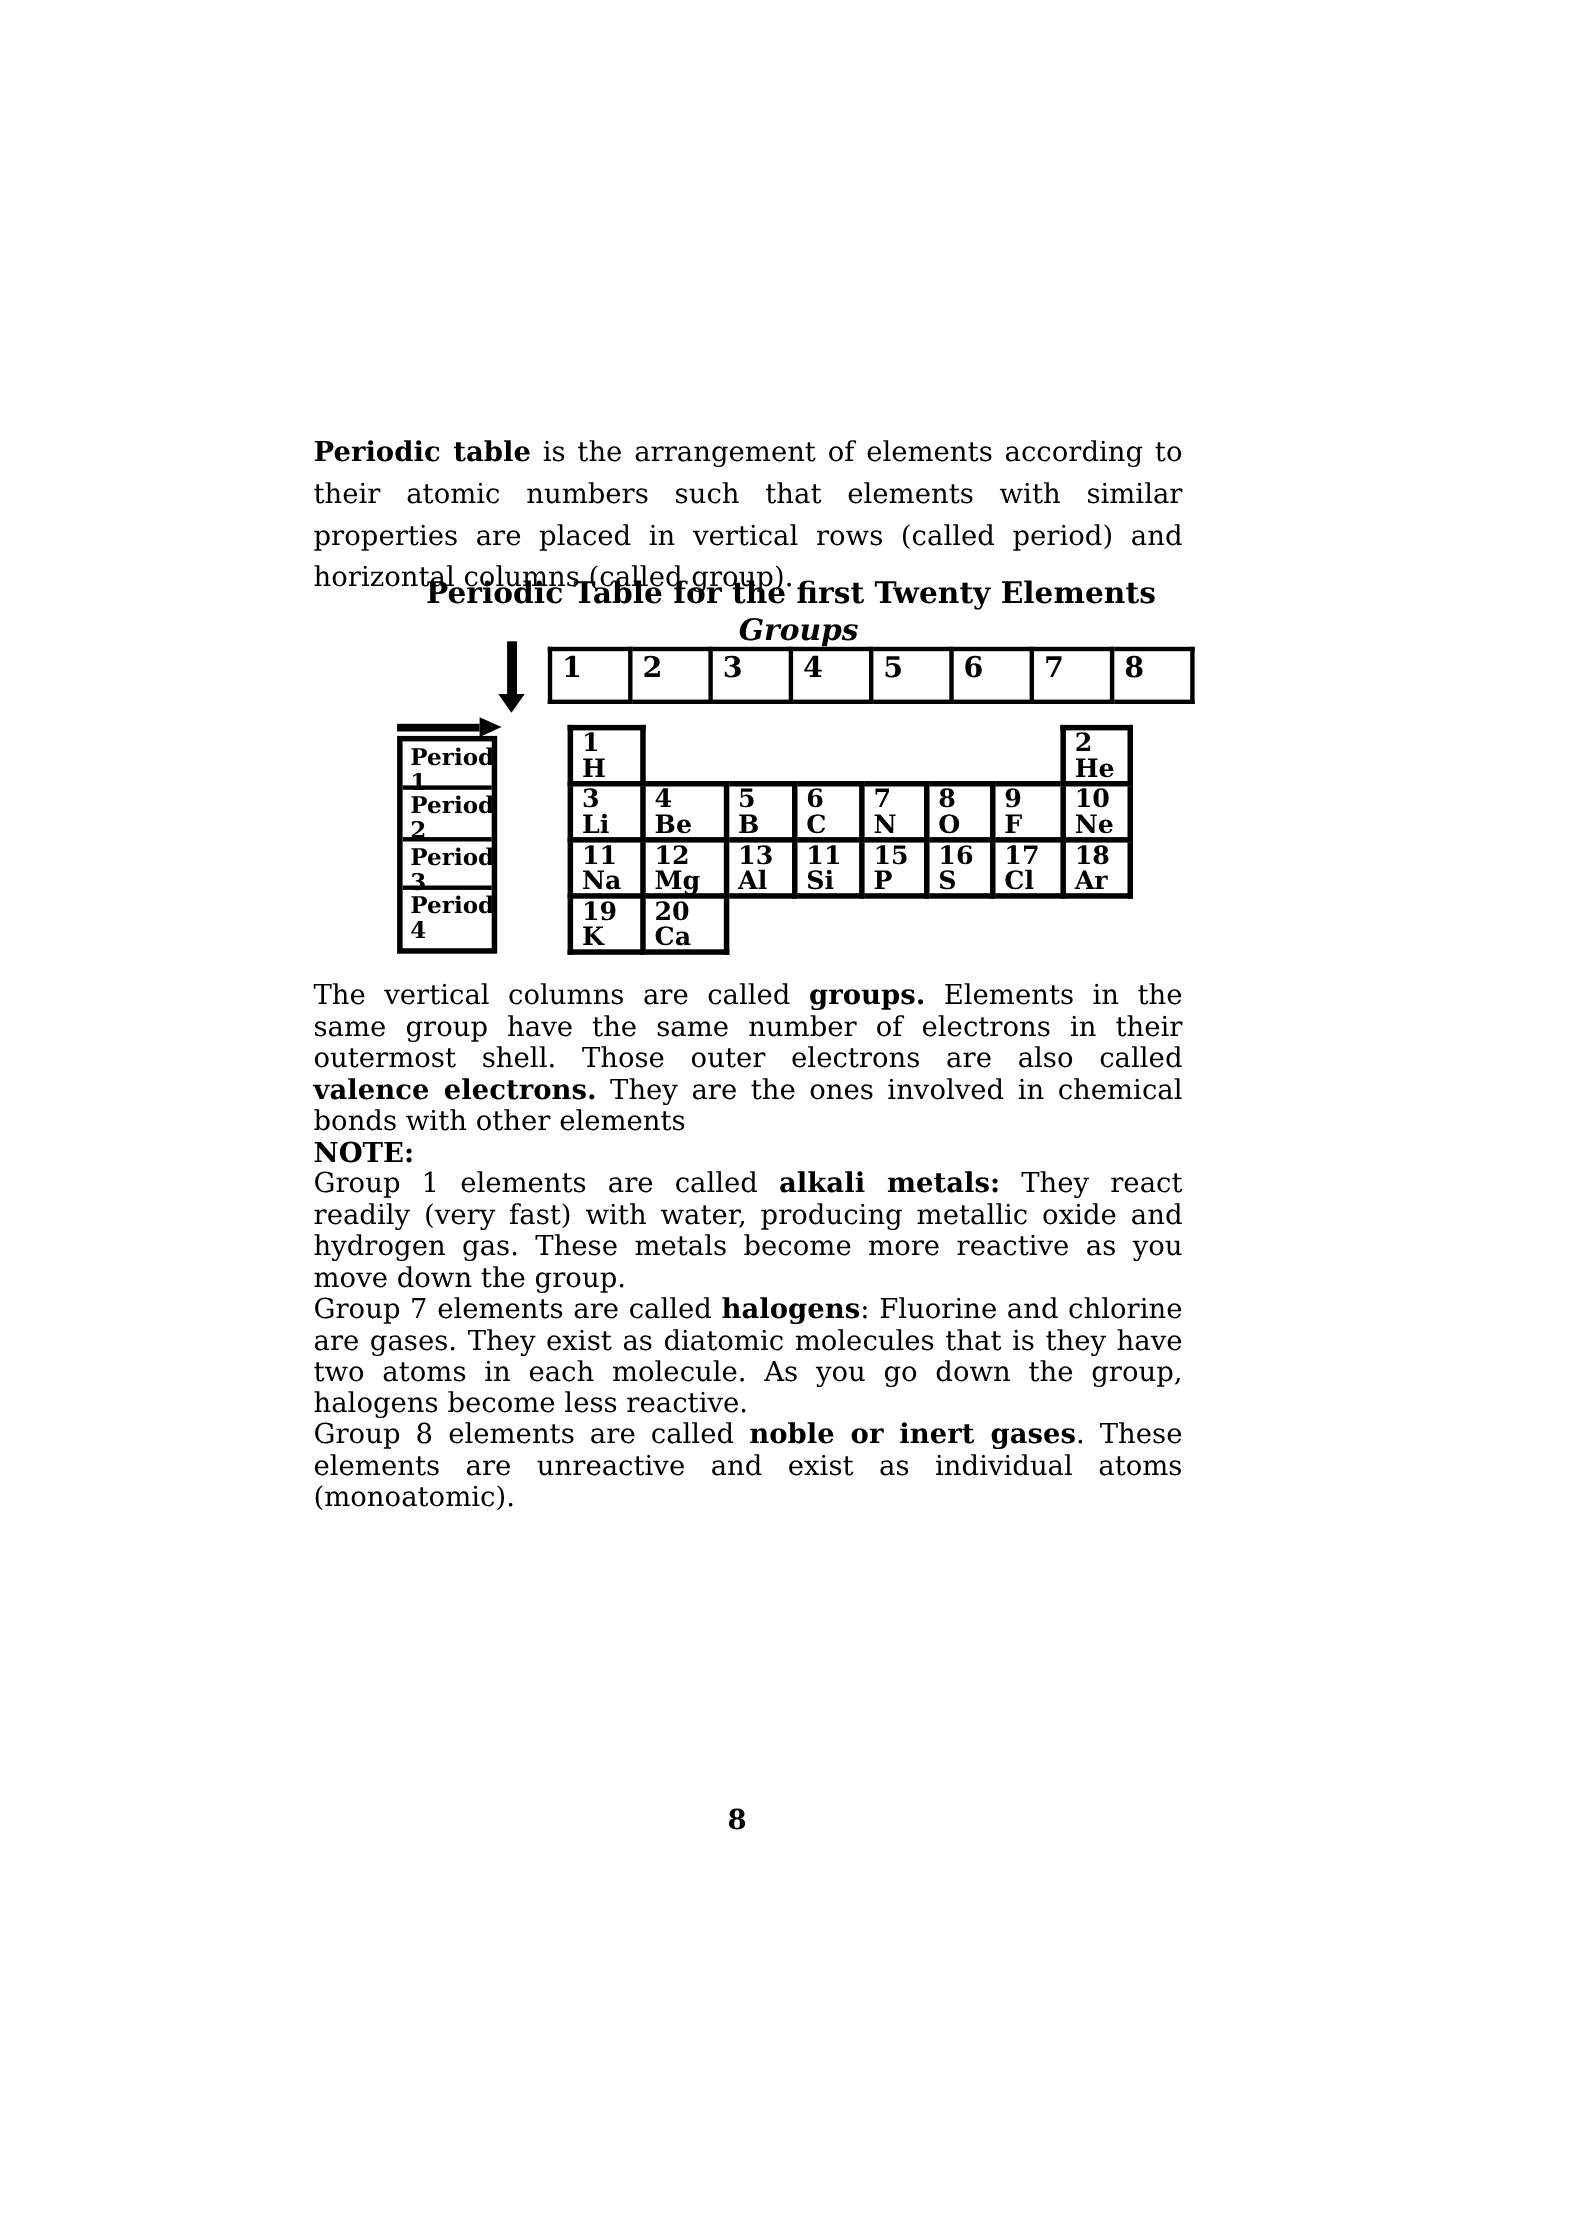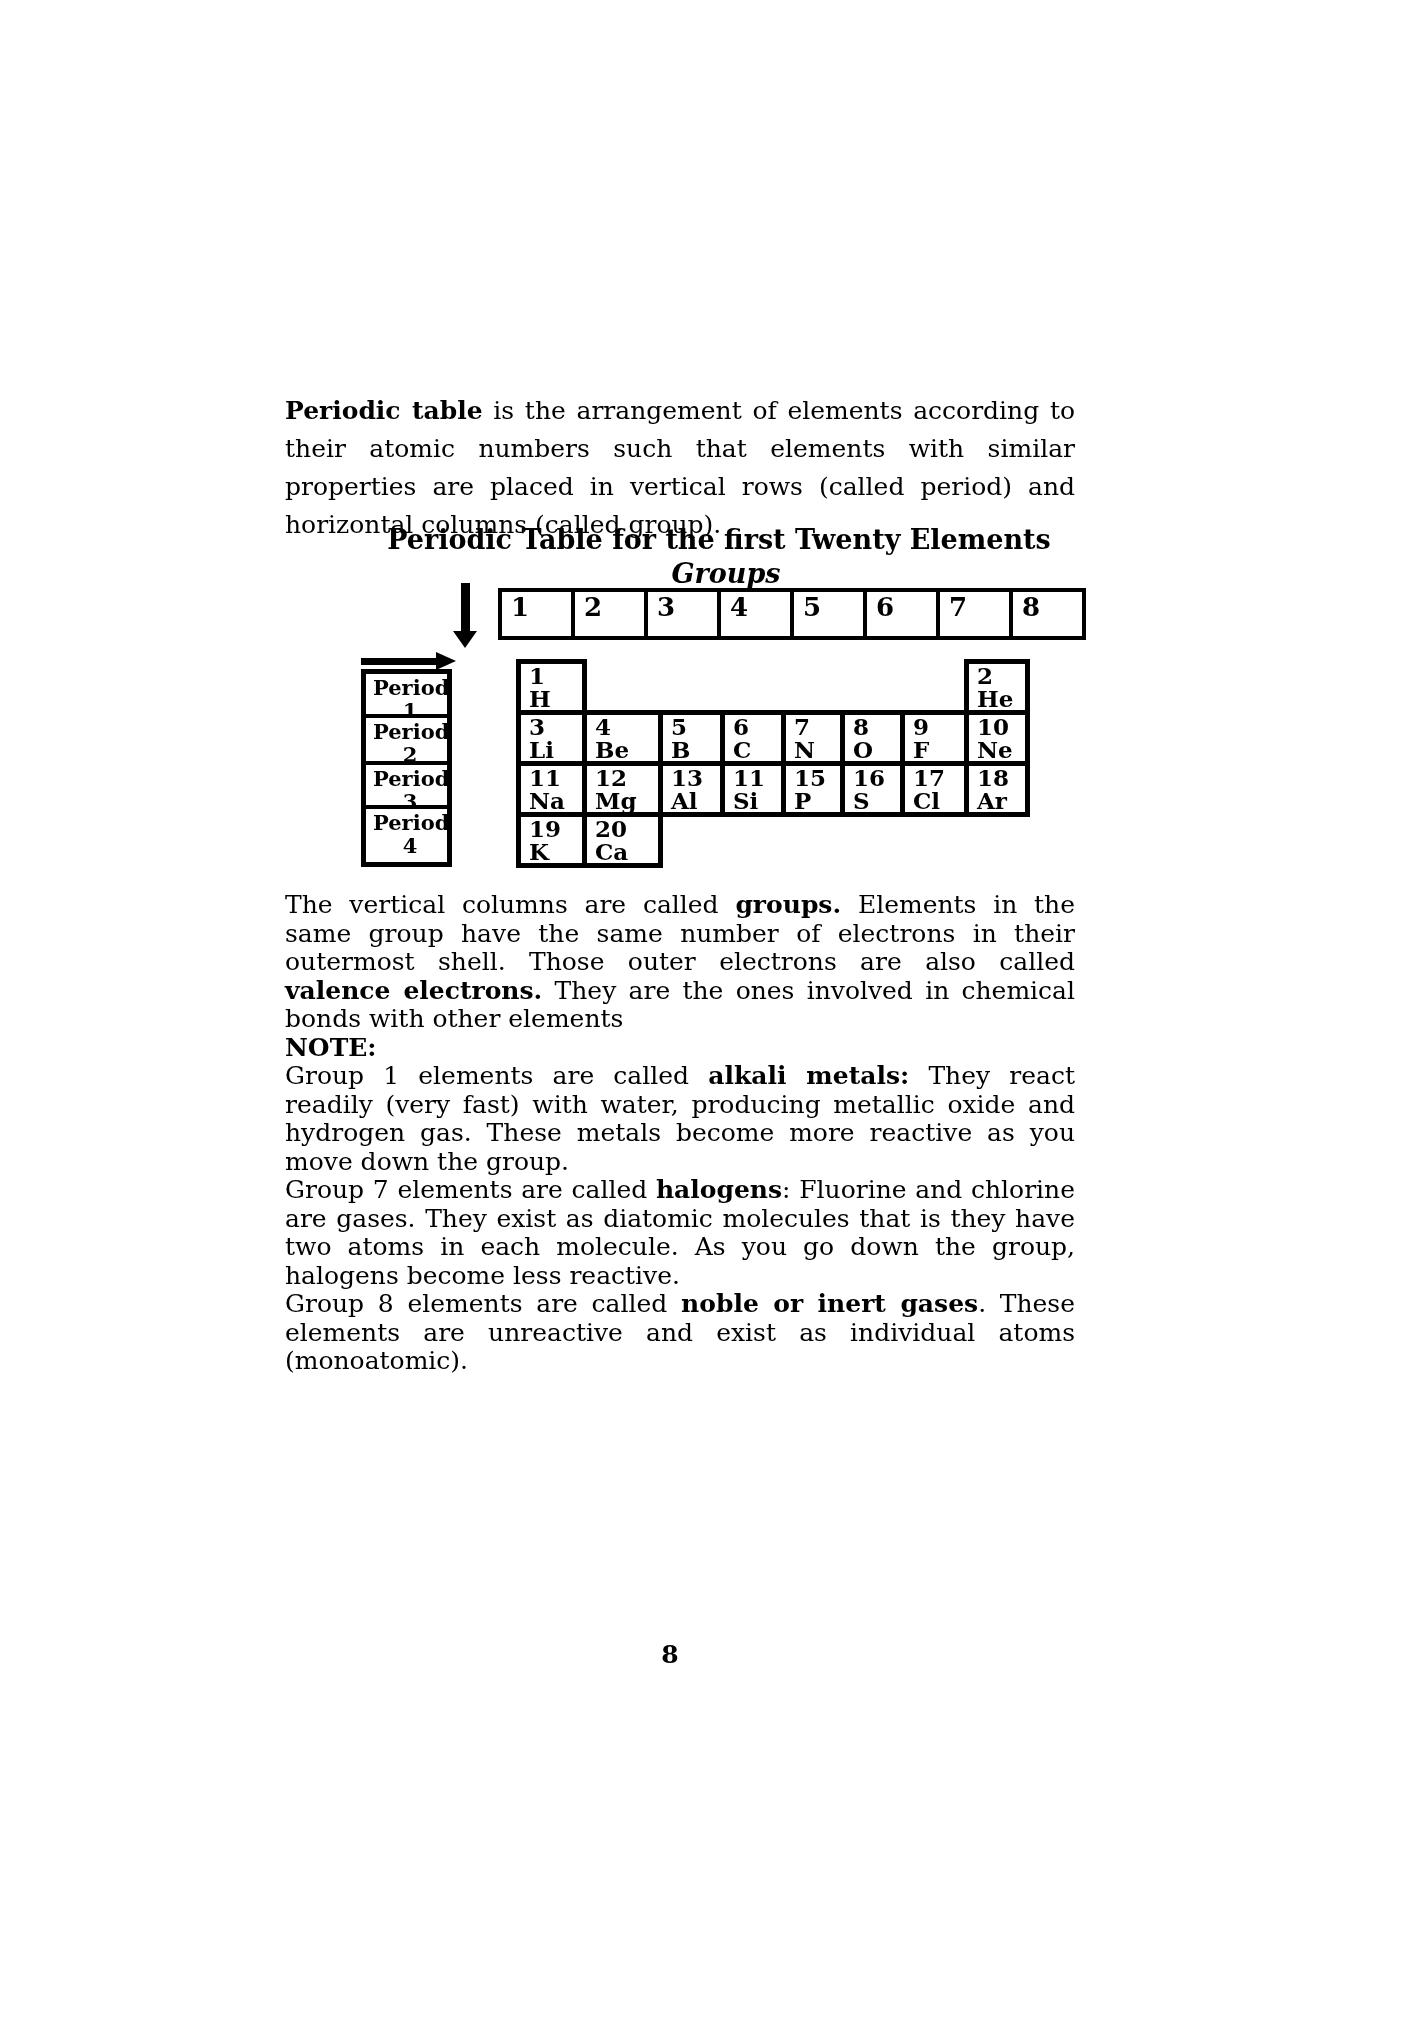--- a/index.html
+++ b/index.html
@@ -75,21 +75,21 @@
   .period-box {
     position: absolute; left: 361px; top: 669px;
     width: 91px; height: 198px;
     border: 5px solid #000;
     box-sizing: border-box;
   }
   .period-row {
     box-sizing: border-box;
     border-bottom: 4px solid #000;
     padding: 2px 0 0 7px;
-    font-weight: bold; font-size: 21px; line-height: 23px; text-align: center;
+    font-weight: bold; font-size: 21px; line-height: 23px;
   }
   .period-row:nth-child(1) { height: 44px; }
   .period-row:nth-child(2) { height: 47px; }
   .period-row:nth-child(3) { height: 44px; }
   .period-row:nth-child(4) { height: 53px; border-bottom: none; }
   .period-row span { display: block; }
 
   
   .elements {
     position: absolute; left: 516px; top: 659px;

